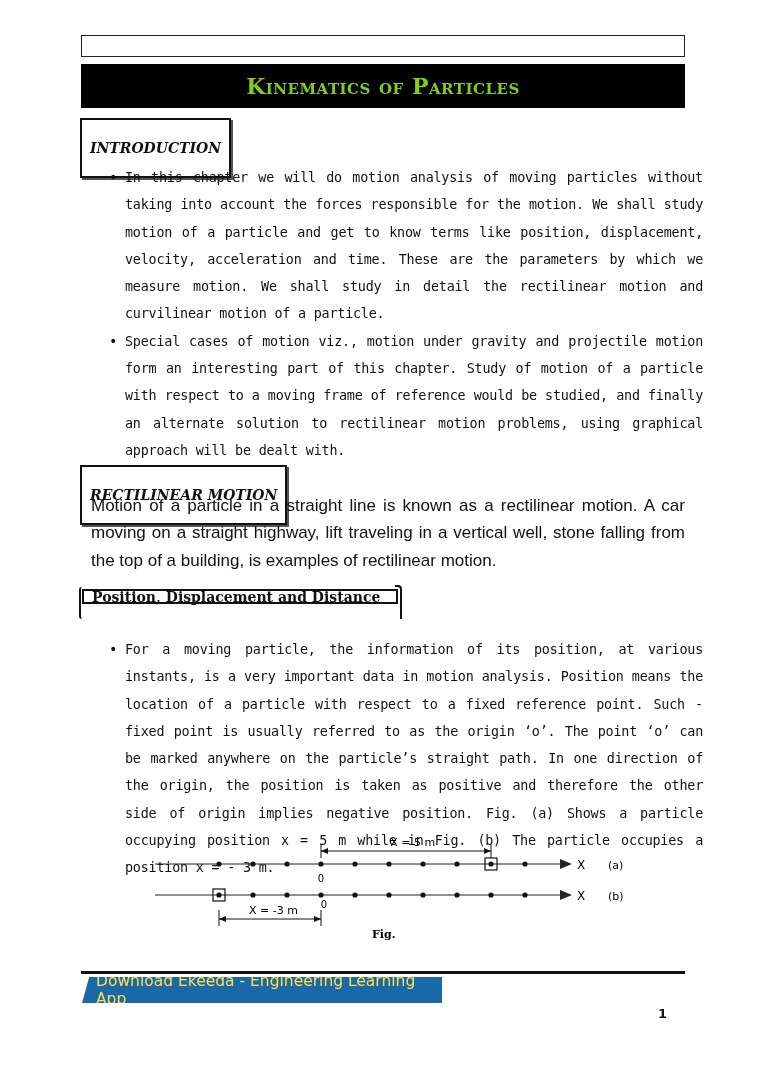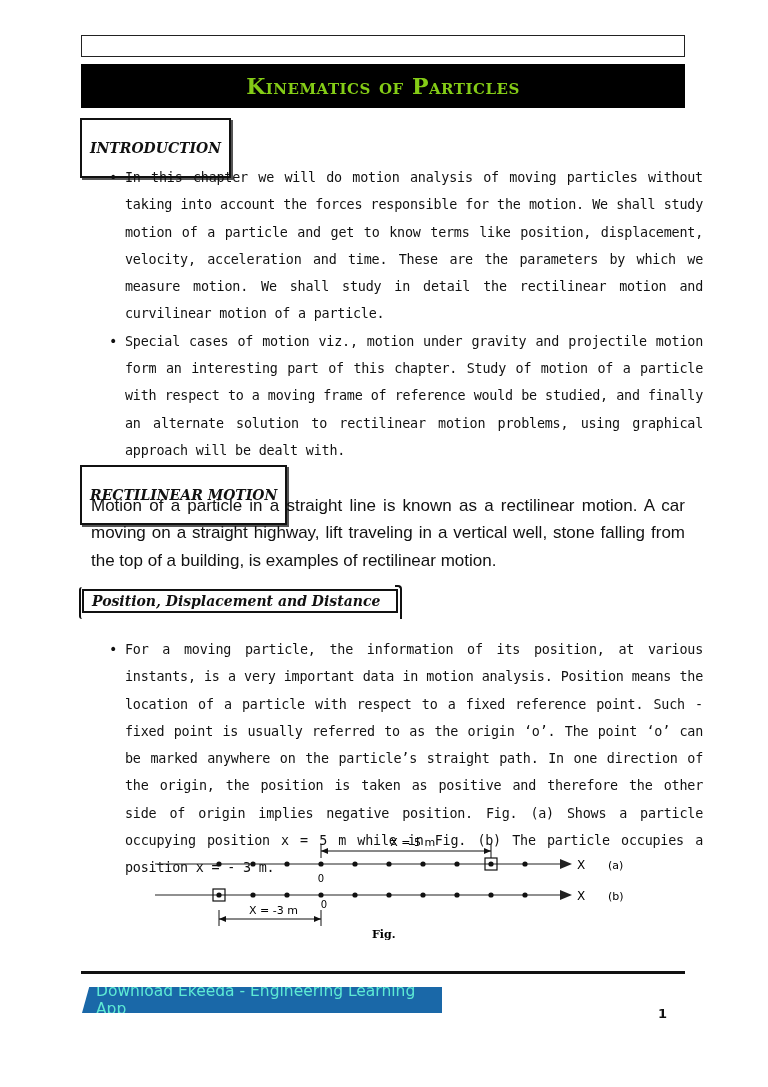--- a/index.html
+++ b/index.html
@@ -5,30 +5,30 @@
   html, body { margin: 0; padding: 0; background: #ffffff; }
   body { width: 768px; height: 1087px; position: relative; overflow: hidden; font-family: "DejaVu Serif", serif; color: #111; }
   .header-bar { position: absolute; left: 81px; top: 35px; width: 604px; height: 22px; display: flex; border: 1.5px solid #222; box-sizing: border-box; }
   .header-cell { flex: 1; display: flex; align-items: center; justify-content: center; font-family: "DejaVu Serif", serif; font-weight: bold; font-size: 12.5px; border-right: 1.5px solid #222; }
   .header-cell:last-child { border-right: none; }
   .header-cell.c1 { flex: 0 0 184px; }
   .header-cell.c2 { flex: 0 0 210px; }
   .title-band { position: absolute; left: 81px; top: 64px; width: 604px; height: 44px; background: #000; color: #84cc16; display: flex; align-items: center; justify-content: center; }
   .title-text { font-family: "DejaVu Serif", serif; font-weight: bold; font-variant: small-caps; font-size: 22px; letter-spacing: 0.5px; }
   .section-box { position: absolute; left: 80px; border: 2px solid #111; box-shadow: 2px 2px 0 #555; padding: 16px 8px; height: 24px; display: flex; align-items: center; font-family: "DejaVu Serif", serif; font-weight: bold; font-style: italic; font-size: 14px; background: #fff; }
-  .scroll-box { position: absolute; left: 82px; top: 589px; width: 316px; height: 24px; border: 2px solid #111; display: flex; align-items: center; padding-left: 8px; font-family: "DejaVu Serif", serif; font-weight: bold; font-style: italic; font-size: 14px; box-sizing: border-box; background: #fff; }
+  .scroll-box { position: absolute; left: 82px; top: 589px; width: 316px; height: 15px; border: 2px solid #111; display: flex; align-items: center; padding-left: 8px; font-family: "DejaVu Serif", serif; font-weight: bold; font-size: 14px; box-sizing: border-box; background: #fff; }
   .scroll-box::before { content: ""; position: absolute; left: -5px; top: -4px; width: 4px; height: 32px; border-left: 2px solid #111; border-radius: 3px; }
   .scroll-box::after { content: ""; position: absolute; right: -6px; top: -6px; width: 5px; height: 32px; border-right: 2px solid #111; border-top: 2px solid #111; border-radius: 0 4px 0 0; }
   .para { position: absolute; left: 91px; width: 594px; font-family: Liberation Sans, sans-serif; font-size: 17px; line-height: 27.3px; text-align: justify; }
   .bullet-list { position: absolute; left: 91px; width: 594px; margin: 18px; padding: 0; list-style: none; }
   .bullet-item { position: relative; padding-left: 16px; font-family: "DejaVu Sans Mono", monospace; font-size: 13.4px; line-height: 27.3px; text-align: justify; letter-spacing: -0.2px; margin-bottom: 0; }
   .bullet-item::before { content: "•"; position: absolute; left: 0; top: 0; font-size: 14px; }
   .fig { position: absolute; left: 140px; top: 830px; width: 500px; height: 115px; }
   .footer-rule { position: absolute; left: 81px; top: 971px; width: 604px; height: 3px; background: #111; }
-  .app-banner { position: absolute; left: 82px; top: 977px; width: 360px; height: 26px; background: #1a68a8; color: #5eead4; display: flex; align-items: center; padding-left: 14px; box-sizing: border-box; font-family: "DejaVu Sans", sans-serif; font-size: 15.5px; clip-path: polygon(2% 0, 100% 0, 100% 100%, 0 100%); margin-top: 10px; }
+  .app-banner { position: absolute; left: 82px; top: 977px; width: 360px; height: 26px; background: #1a68a8; color: #fde047; display: flex; align-items: center; padding-left: 14px; box-sizing: border-box; font-family: "DejaVu Sans", sans-serif; font-size: 15.5px; clip-path: polygon(2% 0, 100% 0, 100% 100%, 0 100%); }
   .page-num { position: absolute; left: 658px; top: 1006px; font-family: "DejaVu Sans", sans-serif; font-weight: bold; font-size: 13px; }
 </style>
 </head>
 <body>
 
 <div class="header-bar">
 </div>
 
 <div class="title-band">
   <span class="title-text">Kinematics of Particles</span>

